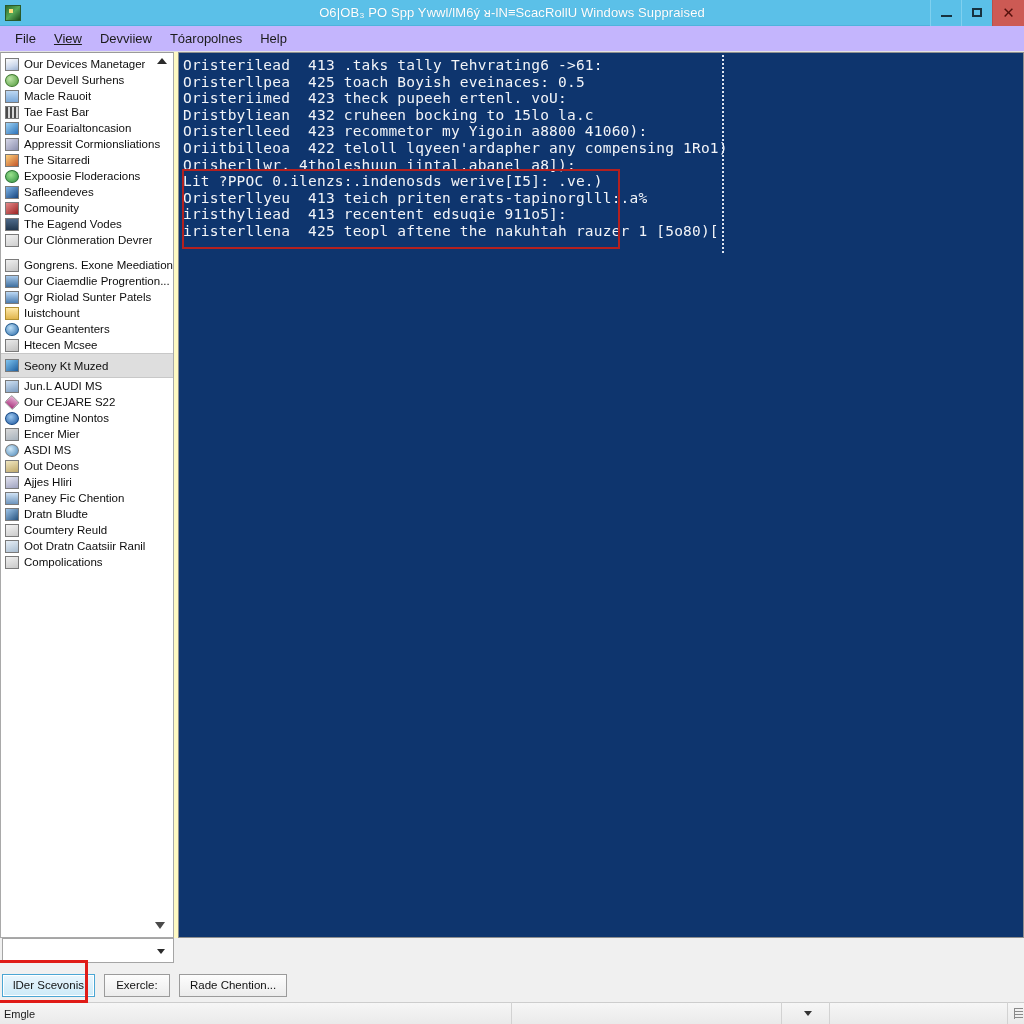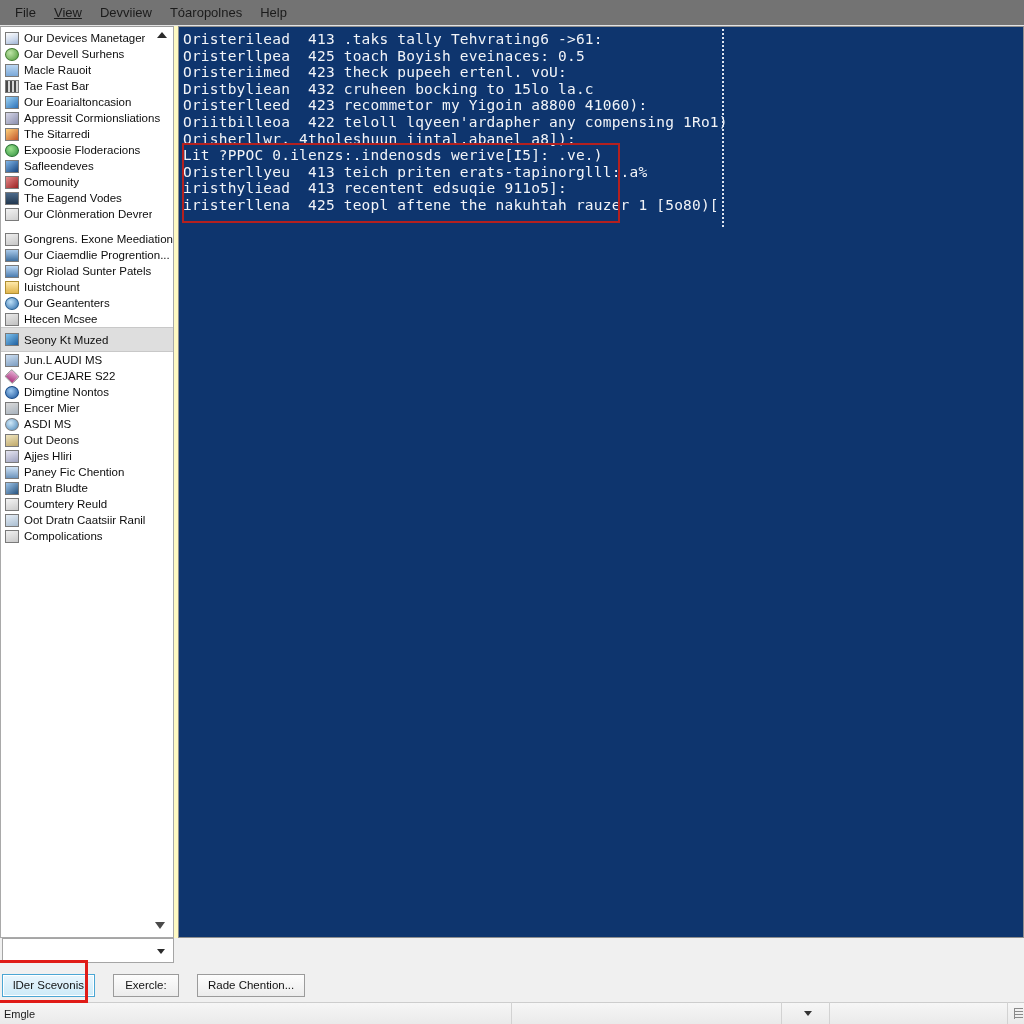--- a/index.html
+++ b/index.html
@@ -74,21 +74,21 @@
     border-left: 1px solid #b95049;
   }
   .glyph-min { display:block; width:11px; height:2px; background:#17323f; margin-top:6px;}
   .glyph-max { display:block; width:10px; height:9px; border:2px solid #17323f;}
   .glyph-close { font-size: 15px; line-height: 1; color:#54100c; font-family:"Liberation Sans",sans-serif;}
 
   
   .menubar {
     height: 26px;
     flex: 0 0 26px;
-    background: #737373;
+    background: #c4b5fd;
     display: flex;
     align-items: center;
     padding-left: 6px;
     border-bottom: 1px solid #e3e3e3;
   }
   .menu-item {
     font-size: 13px;
     color: #1b1b1b;
     padding: 3px 9px;
     cursor: default;
@@ -279,21 +279,21 @@
     width: 0; height: 0;
     border-left: 4px solid transparent;
     border-right: 4px solid transparent;
     border-top: 5px solid #2b2b2b;
   }
 
   .button-row {
     height: 34px;
     display: flex;
     align-items: center;
-    gap: 18px;
+    gap: 9px;
     padding-left: 2px;
     position: relative;
   }
   .btn {
     height: 23px;
     min-width: 66px;
     padding: 0 10px;
     font-size: 11.5px;
     color: #121212;
     background: linear-gradient(180deg,#fdfdfd,#ececec);
@@ -349,20 +349,35 @@
     width: 9px; height: 11px;
     background: repeating-linear-gradient(180deg,#8a8a8a 0 1px, transparent 1px 3px);
     border-left: 1px solid #8a8a8a;
   }
 </style>
 </head>
 <body>
 
 <div id="app">
 
+  <div class="titlebar">
+    <div class="titlebar-icon"></div>
+    <div class="titlebar-text">O6|OB₃ PO Spp Ywwl/lM6ý ᴚ-lN≡ScacRollU Windows Suppraised</div>
+    <div class="win-controls">
+      <div class="win-btn">
+          <i class="glyph-min"></i>
+        </div>
+      <div class="win-btn">
+          <i class="glyph-max"></i>
+        </div>
+      <div class="win-btn close">
+          <span class="glyph-close">✕</span>
+        </div>
+    </div>
+  </div>
 
   <div class="menubar">
     <div class="menu-item">File</div>
     <div class="menu-item" style="text-decoration:underline;">View</div>
     <div class="menu-item">Devviiew</div>
     <div class="menu-item">Tóaropolnes</div>
     <div class="menu-item">Help</div>
   </div>
 
   <div class="body-split">

